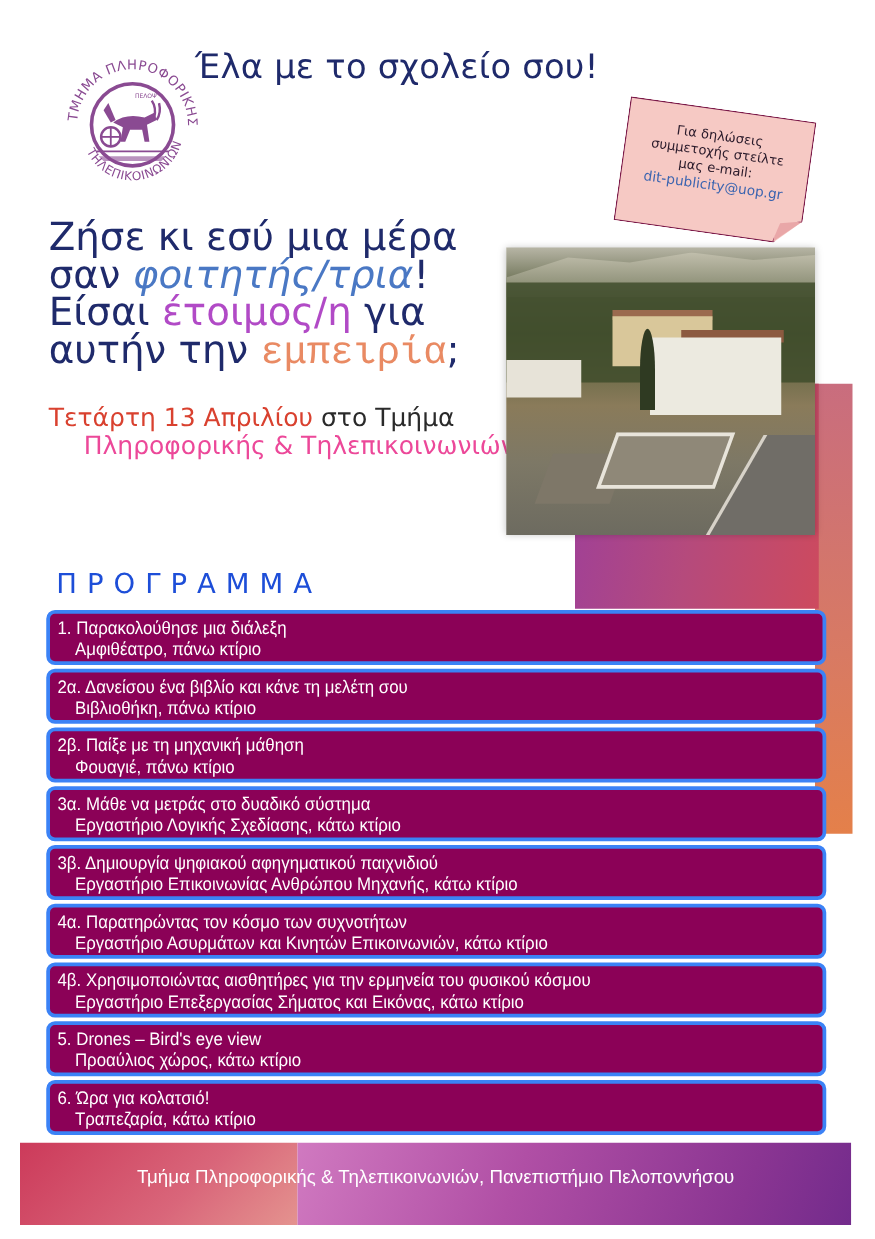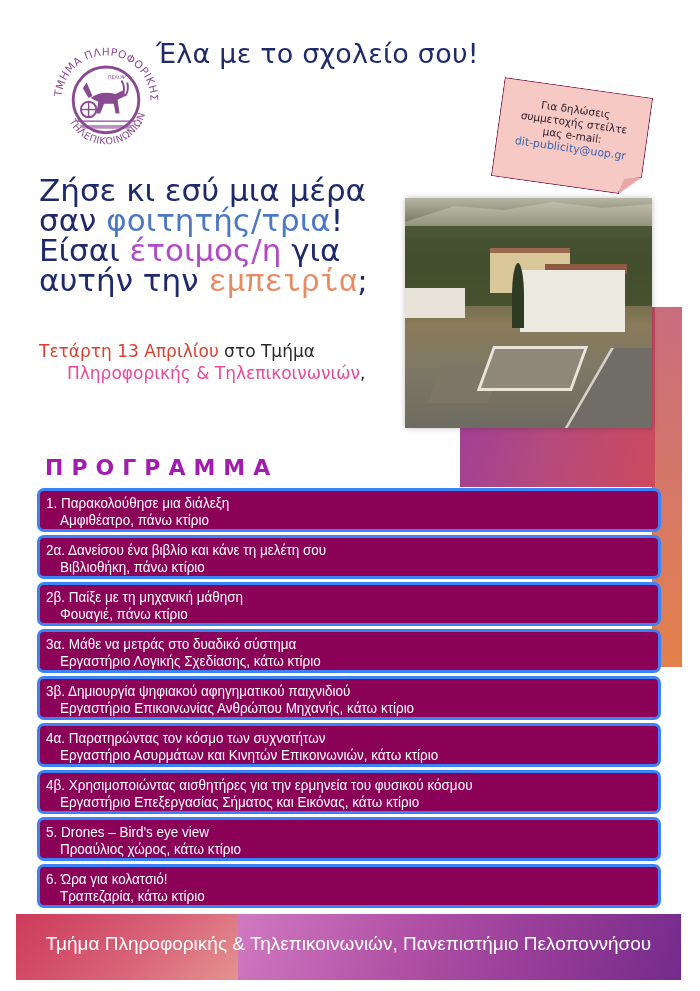--- a/index.html
+++ b/index.html
@@ -15,25 +15,25 @@
   .note { position: absolute; left: 497px; top: 87px; width: 150px; height: 100px; transform: rotate(8deg); transform-origin: center; }
   .note-body { position: absolute; inset: 0; background: #f6c9c4; border: 1.5px solid #7a1a4a;
      clip-path: polygon(0 0, 100% 0, 100% 80%, 86% 100%, 0 100%); }
   .note-fold { position: absolute; right: 0; bottom: 0; width: 22px; height: 20px; background: #e9a7a8;
      clip-path: polygon(100% 0, 0 100%, 20% 20%); border: 1px solid #7a1a4a; }
   .note-text { position: absolute; left: 0; right: 0; top: 16px; text-align: center; font-size: 10.5px; line-height: 13px; color: #2a1a2a; }
   .note-email { color: #3b64b0; font-size: 11px; }
 
   
   .tagline { position: absolute; left: 39px; top: 175px; font-size: 31px; line-height: 30px; color: #1f2a6b; }
-  .c-blue { color: #4a78c4; }
+  .c-blue { color: #4a78c4; font-style: italic; }
   .c-violet { color: #b14ac6; }
   .c-orange { color: #e98a63; font-family: Liberation Mono, monospace; }
 
-  .info { position: absolute; left: 39px; top: 340px; font-size: 17px; line-height: 22px; color: #2a2a2a; }
+  .info { position: absolute; left: 39px; top: 323px; font-size: 20px; line-height: 22px; color: #2a2a2a; }
   .c-red { color: #d9412f; }
   .c-purple { color: #ec4899; margin-left: 28px; }
 
   
   .grad-back { position: absolute; left: 652px; top: 307px; width: 30px; height: 360px;
      background: linear-gradient(180deg, #c96d7e 0%, #d87a63 60%, #e4804a 100%); }
   .grad-main { position: absolute; left: 460px; top: 307px; width: 195px; height: 180px;
      background: linear-gradient(100deg, #9d3f9a 0%, #b54a7c 50%, #cd4a5e 100%); }
   .photo { position: absolute; left: 405px; top: 198px; width: 247px; height: 230px; overflow: hidden;
      background: linear-gradient(180deg, #b7b5a5 0%, #6f7458 12%, #4e5a36 30%, #8a7b5a 55%, #7d7866 75%, #6d6b60 100%);
@@ -45,37 +45,37 @@
   .photo .bldg1r { position: absolute; left: 85px; top: 50px; width: 80px; height: 8px; background: #9b6a4e; }
   .photo .bldg2 { position: absolute; left: 115px; top: 72px; width: 105px; height: 62px; background: #eceae0; }
   .photo .bldg2r { position: absolute; left: 140px; top: 66px; width: 82px; height: 10px; background: #8c5a40; }
   .photo .bldg3 { position: absolute; left: 0; top: 90px; width: 60px; height: 30px; background: #e7e3d8; }
   .photo .cypress { position: absolute; left: 107px; top: 65px; width: 12px; height: 65px; background: #2f3a22; border-radius: 50% 50% 0 0; }
   .photo .roof { position: absolute; left: 80px; top: 148px; width: 95px; height: 45px; background: #8f8878; border: 3px solid #e8e4da; transform: skewX(-20deg); }
   .photo .roof2 { position: absolute; left: 30px; top: 165px; width: 60px; height: 40px; background: #7e7768; transform: skewX(-20deg); }
   .photo .road { position: absolute; right: -20px; top: 150px; width: 90px; height: 100px; background: #706d67; transform: skewX(-30deg); border-left: 3px solid #d7d2c8; }
 
   
-  .prog-title { position: absolute; left: 45px; top: 455px; font-family: "DejaVu Sans", sans-serif; font-weight: bold; font-size: 22px; letter-spacing: 8px; color: #a21caf; }
+  .prog-title { position: absolute; left: 45px; top: 455px; font-family: "DejaVu Sans", sans-serif; font-weight: normal; font-size: 22px; letter-spacing: 8px; color: #1d4ed8; }
 
   .prog-list { position: absolute; left: 37px; top: 488px; width: 624px; }
   .prog-item { height: 44px; margin-bottom: 3px; background: #8b0157; border: 3px solid #3b82f6; border-radius: 7px;
      color: #ffffff; font-family: "Liberation Sans", sans-serif; font-size: 14.5px; line-height: 17px; padding: 4px 0 0 6px;
      transform-origin: left; }
   .prog-item .t { display: block; transform: scaleX(0.93); transform-origin: left; white-space: nowrap; }
   .prog-item .l { display: block; padding-left: 15px; transform: scaleX(0.93); transform-origin: left; white-space: nowrap; }
 
   
   .footer { position: absolute; left: 16px; top: 914px; width: 665px; height: 66px;
      background: linear-gradient(90deg, rgba(0,0,0,0) 0%, rgba(0,0,0,0) 100%); overflow: hidden; }
   .footer .left { position: absolute; left: 0; top: 0; width: 222px; height: 100%;
      background: linear-gradient(135deg, #cc3a5a 0%, #d9667a 60%, #e4938f 100%); }
   .footer .right { position: absolute; left: 222px; top: 0; right: 0; height: 100%;
      background: linear-gradient(110deg, #d079c0 0%, #b04fa5 40%, #8a3592 80%, #732b8c 100%); }
-  .footer .text { position: absolute; left: 0; right: 0; top: 19px; text-align: center; color: #ffffff; font-size: 19px;
+  .footer .text { position: absolute; left: 0; right: 0; top: 19px; text-align: center; color: #ffffff; font-size: 15px;
      font-family: "Liberation Sans", sans-serif; white-space: nowrap; }
 </style>
 </head>
 <body>
 
 <div class="logo">
   <svg viewBox="0 0 120 116" width="116" height="112">
     <defs>
       <path id="arcTop" d="M 14,62 A 46,46 0 0 1 106,62"></path>
       <path id="arcBot" d="M 18,66 A 42,42 0 0 0 102,66"></path>

